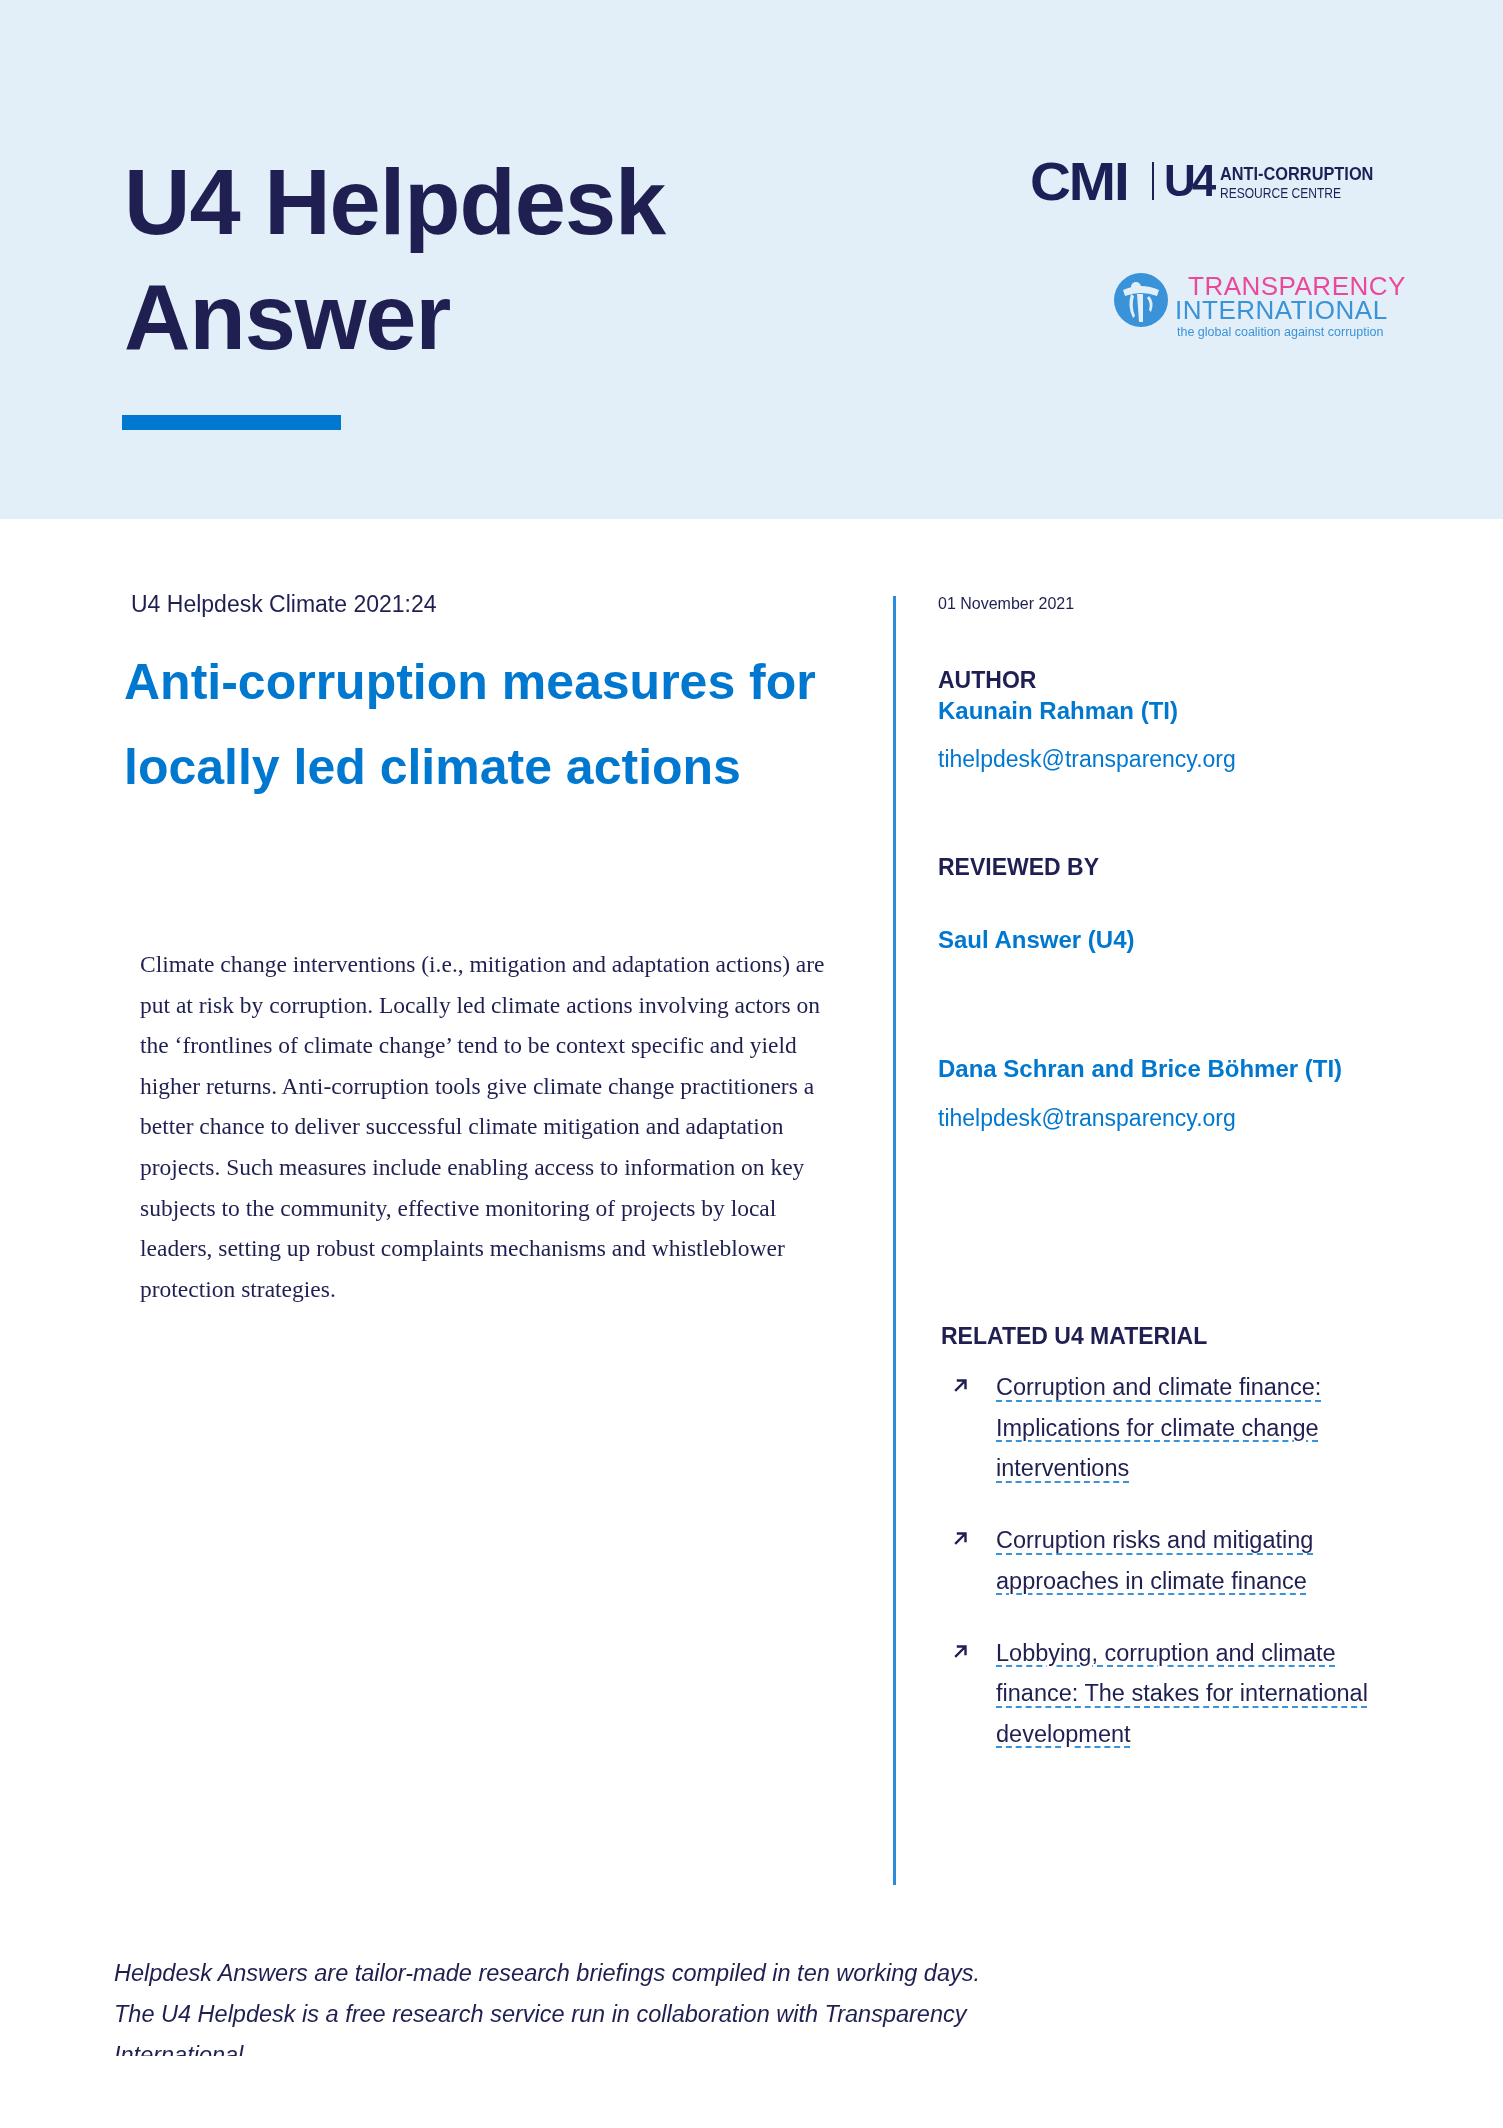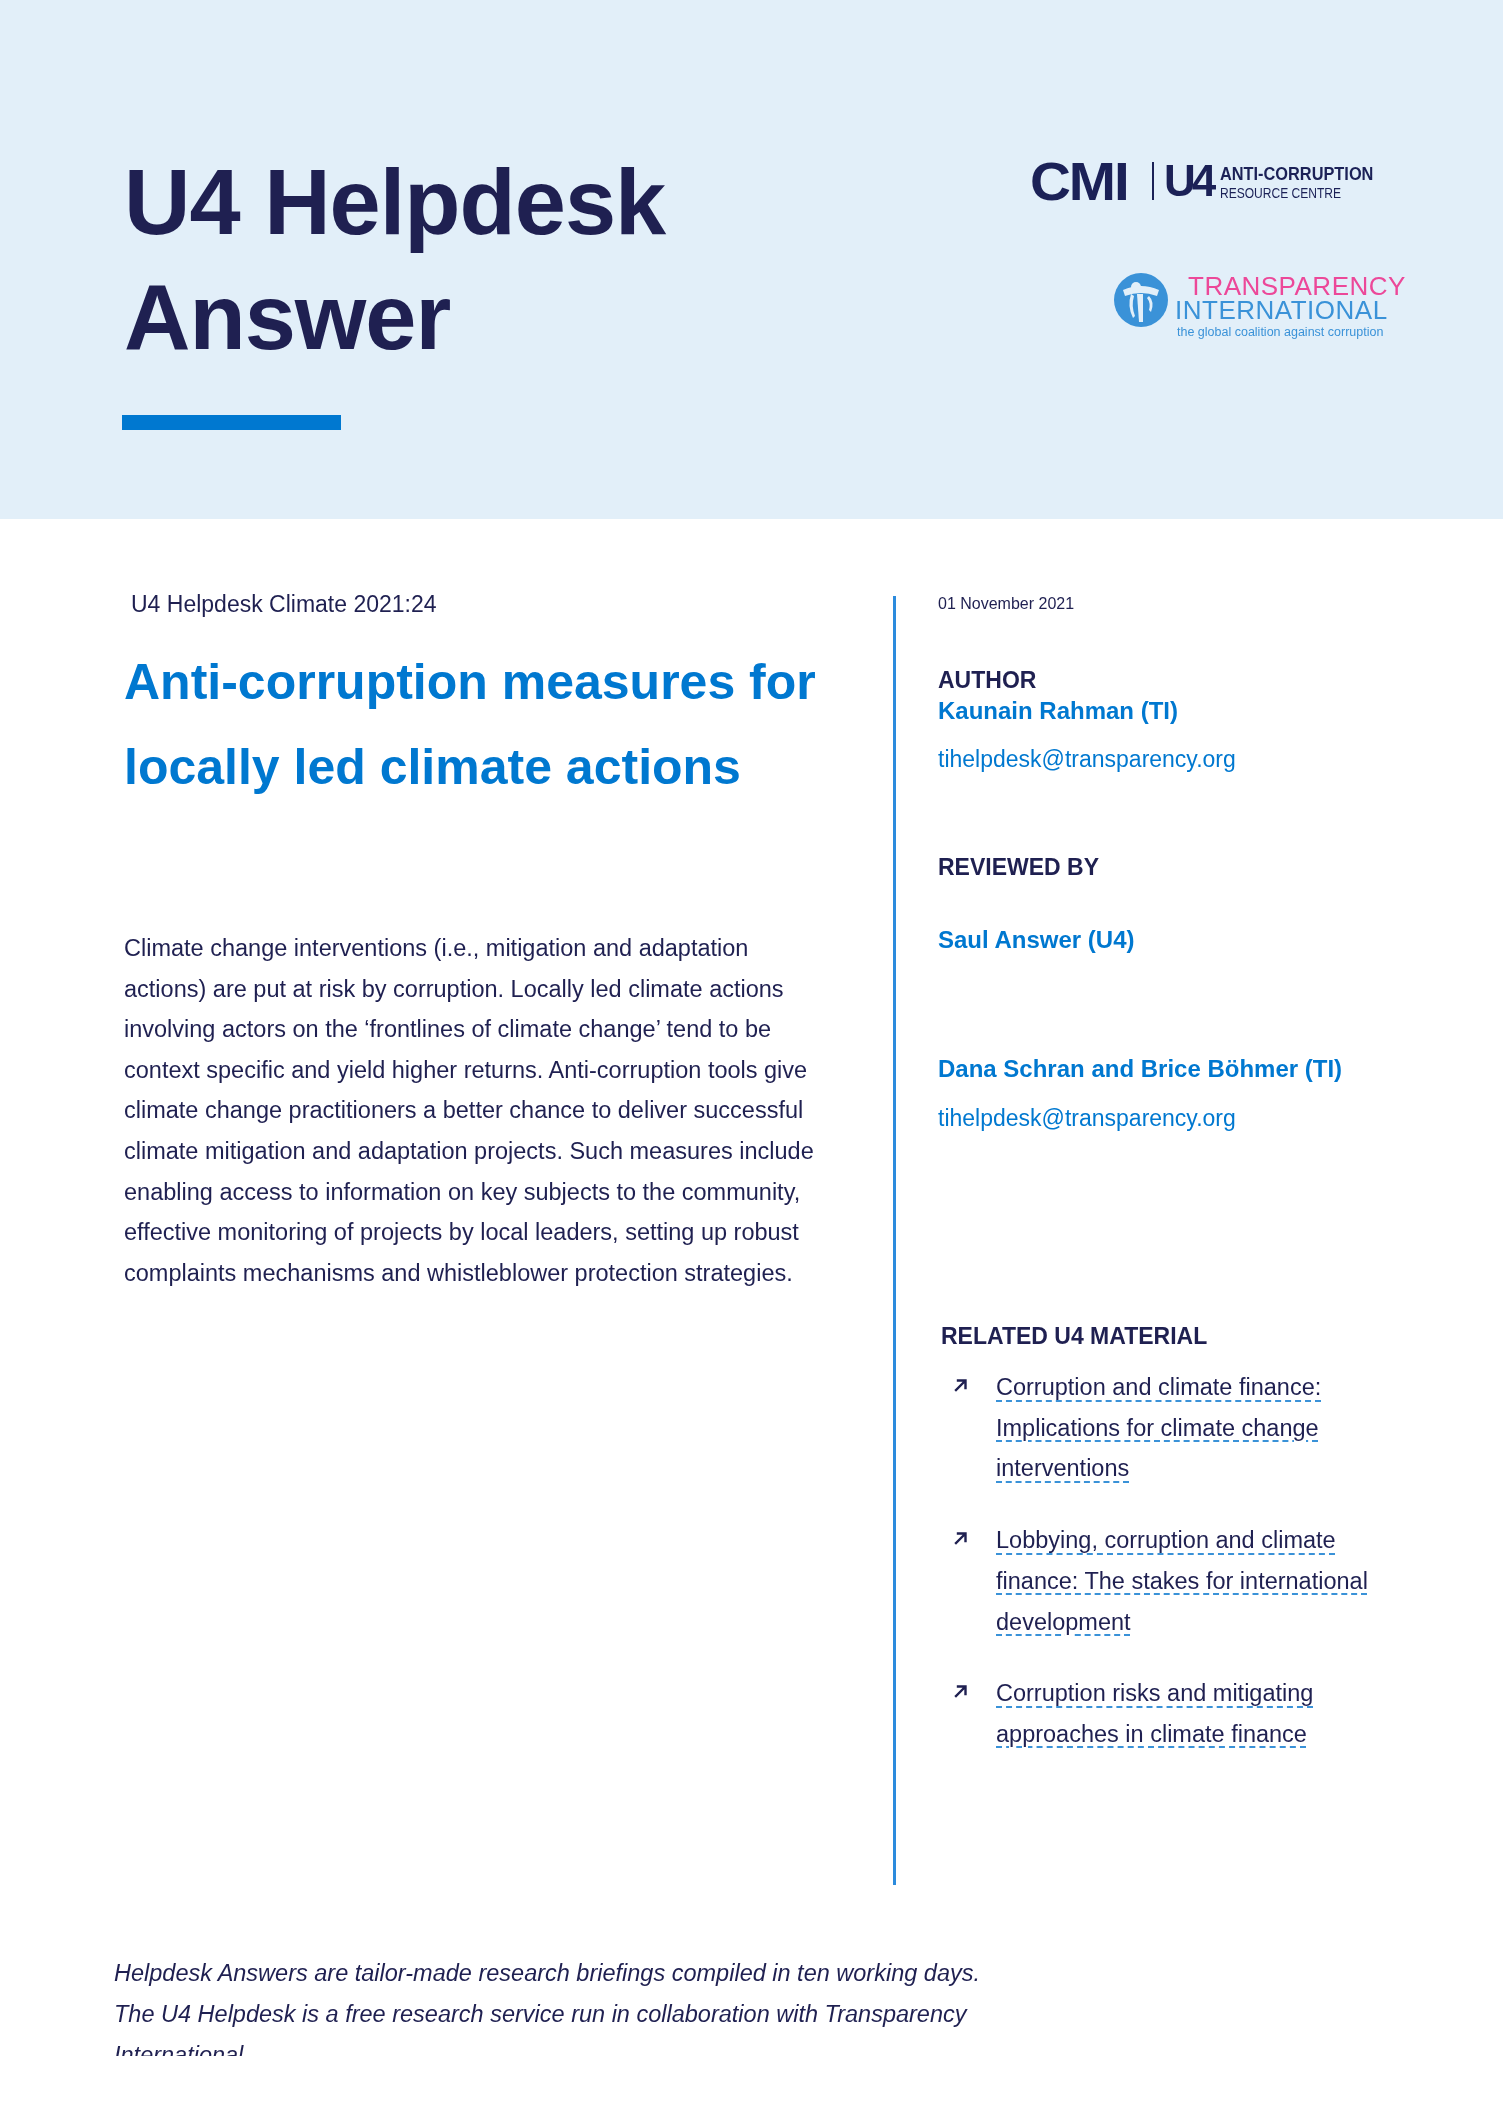--- a/index.html
+++ b/index.html
@@ -33,22 +33,22 @@
   .ti-line2 { left: 62px; top: 28px; font-size: 26px; line-height: 24px; color: #3A92D8; letter-spacing: 0.5px; white-space: nowrap; }
   .ti-tag { left: 64px; top: 55px; font-size: 12.5px; line-height: 14px; color: #3A92D8; white-space: nowrap; }
 
   
   .doc-number { left: 131px; top: 590px; font-size: 23px; line-height: 28px; color: #1F2051; white-space: nowrap; }
   .doc-title {
     left: 124px; top: 640px; width: 700px; margin: 0;
     font-size: 50px; line-height: 85px; font-weight: bold; color: #0078D0;
   }
   .abstract {
-    left: 124px; top: 928px; width: 700px; margin: 0;
-    font-size: 23.5px; line-height: 40.6px; color: #1F2051;
+    left: 124px; top: 928px; width: 700px; margin: 16px;
+    font-size: 23.5px; line-height: 40.6px; color: #1F2051; font-family: Liberation Serif, serif;
   }
 
   
   .col-divider { left: 893px; top: 596px; width: 3px; height: 1289px; background: #2C8BDD; }
 
   
   .rc { left: 938px; white-space: nowrap; }
   .date { top: 590px; font-size: 16px; line-height: 28px; color: #1F2051; }
   .section-label { font-size: 23px; line-height: 28px; font-weight: bold; color: #1F2051; margin-top: 12px; }
   .person { font-size: 24px; line-height: 30px; font-weight: bold; color: #0078D0; }
@@ -124,26 +124,26 @@
   <li class="related-item">
     <svg class="related-arrow" viewBox="0 0 18 18">
       <path d="M4 14 L13 5 M6 4.5 L13.5 4.5 L13.5 12" stroke="#1F2051" stroke-width="2.4" fill="none" stroke-linecap="square"></path>
     </svg>
     <a class="related-link">Corruption and climate finance: Implications for climate change interventions</a>
   </li>
   <li class="related-item">
     <svg class="related-arrow" viewBox="0 0 18 18">
       <path d="M4 14 L13 5 M6 4.5 L13.5 4.5 L13.5 12" stroke="#1F2051" stroke-width="2.4" fill="none" stroke-linecap="square"></path>
     </svg>
-    <a class="related-link">Lobbying, corruption and climate finance: The stakes for international development</a>
+    <a class="related-link">Corruption risks and mitigating approaches in climate finance</a>
   </li>
   <li class="related-item">
     <svg class="related-arrow" viewBox="0 0 18 18">
       <path d="M4 14 L13 5 M6 4.5 L13.5 4.5 L13.5 12" stroke="#1F2051" stroke-width="2.4" fill="none" stroke-linecap="square"></path>
     </svg>
-    <a class="related-link">Corruption risks and mitigating approaches in climate finance</a>
+    <a class="related-link">Lobbying, corruption and climate finance: The stakes for international development</a>
   </li>
 </ul>
 
 <p class="abs footer-note">
   <span>Helpdesk Answers are tailor-made research briefings compiled in ten working days.</span><br>
   <span>The U4 Helpdesk is a free research service run in collaboration with Transparency International</span>
 </p>
 
 </body></html>

